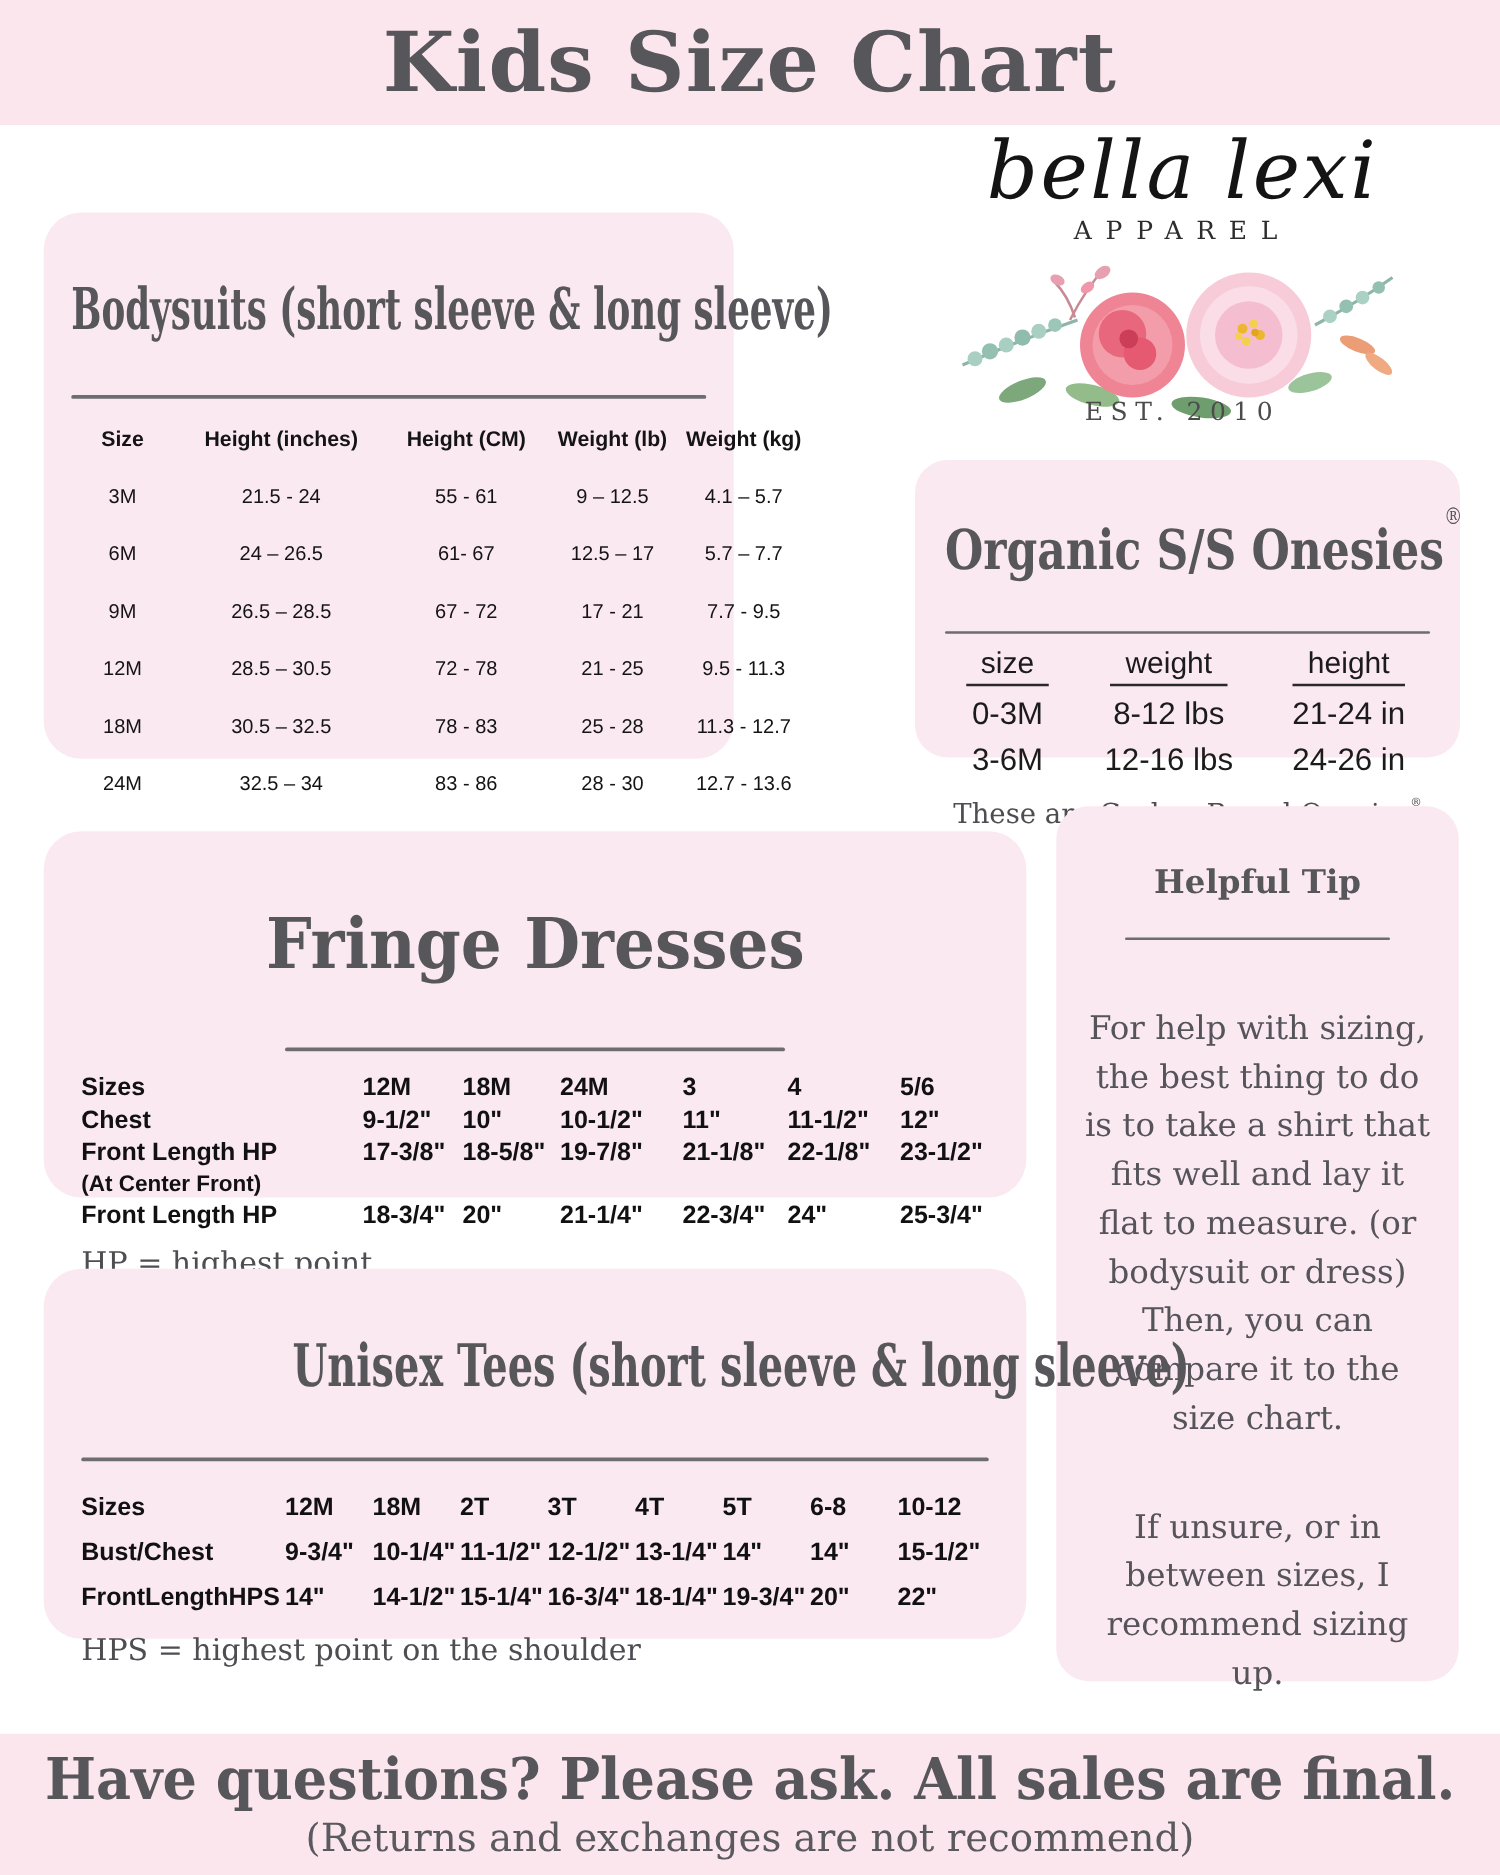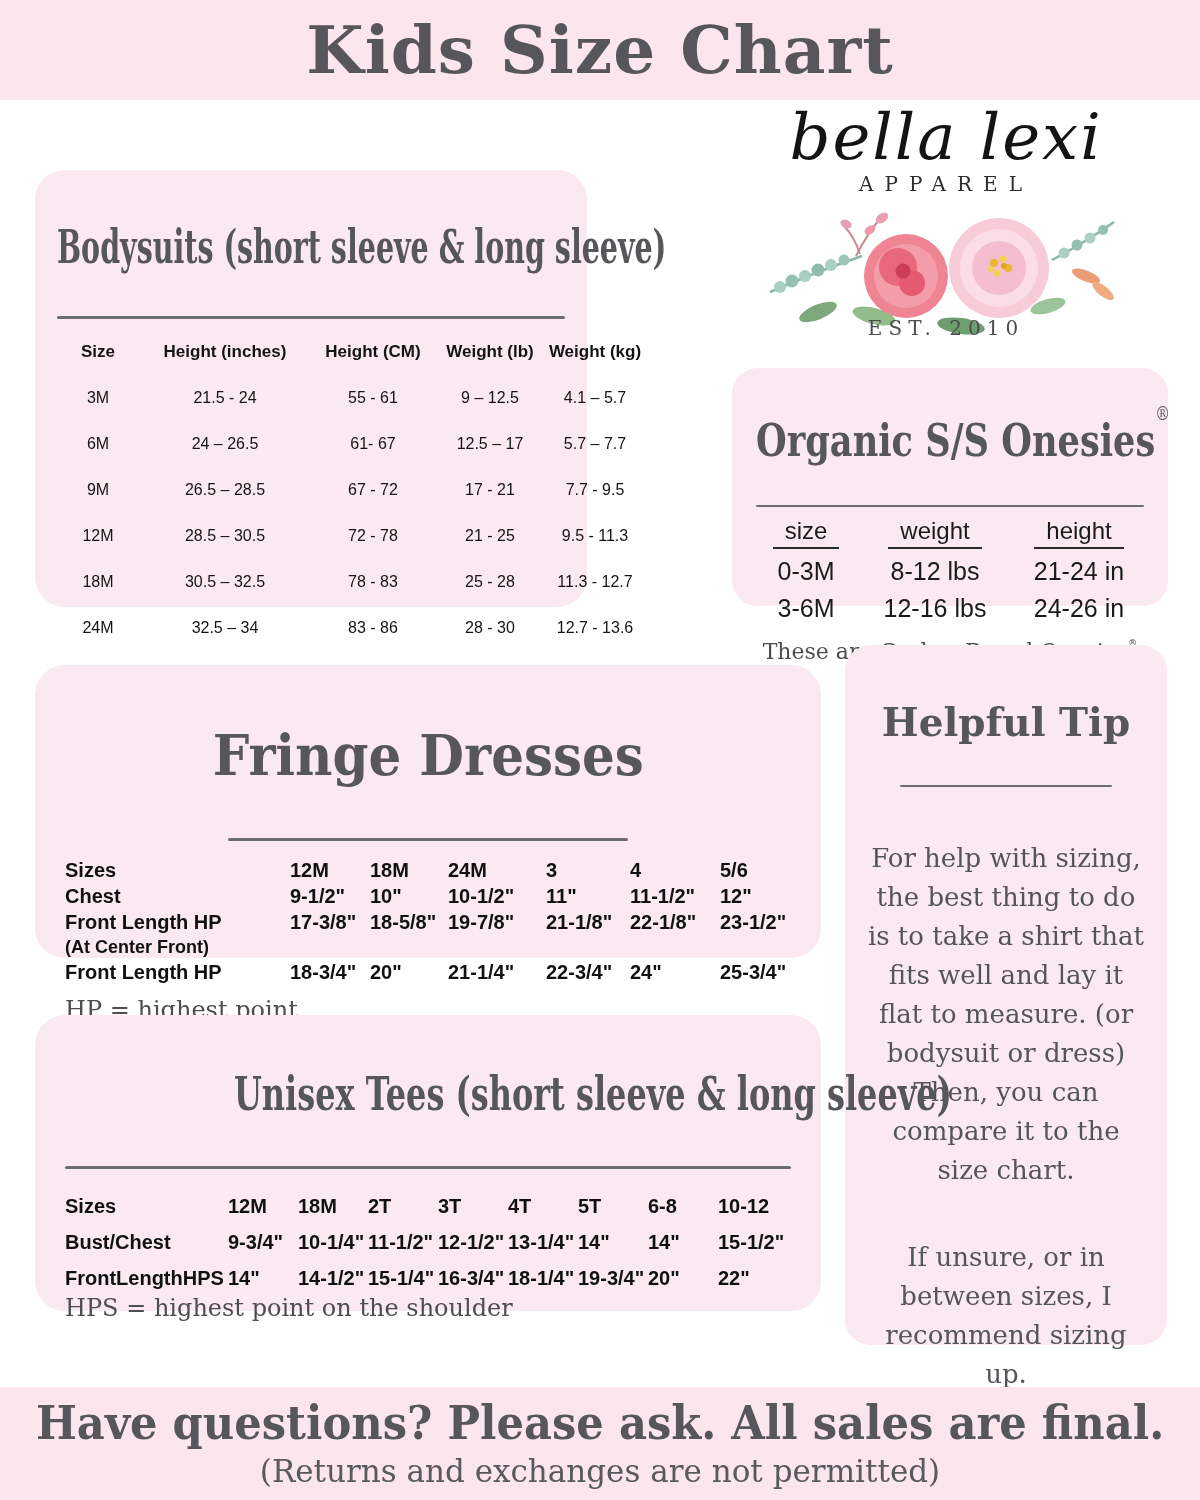--- a/index.html
+++ b/index.html
@@ -66,37 +66,37 @@
            align-items:center;}
   .fr-label{justify-self:start;}
   .fr-td{justify-self:start;}
   .fr-small{font-size:18px;grid-column:1 / -1;}
   .fr-note{font-family:"DejaVu Serif",serif;font-weight:400;font-size:24px;
            color:#4e4d51;margin-top:12px;}
 
   
   .tip{left:845px;top:645px;width:322px;height:700px;padding:26px 18px;border-radius:26px;
        text-align:center;}
-  .tip-title{font-size:39px;}
+  .tip-title{font-size:26px;}
   .tip-rule{width:212px;height:2px;margin:10px auto 0;}
   .tip p{font-family:"DejaVu Serif",serif;font-weight:400;font-size:26px;color:#55545a;
          line-height:1.5;margin:0;}
   .tip-p1{margin-top:52px !important;}
   .tip-p2{margin-top:48px !important;}
 
   
   .tees{left:35px;top:1015px;width:786px;height:296px;padding:16px 30px;}
   .tees-title{font-size:47px;transform:scaleX(.68);}
   .te-rule{margin-top:10px;}
   .te-grid{display:grid;grid-template-columns:163px repeat(8,70px);margin-top:26px;
            row-gap:13px;font-weight:700;color:#111;font-size:20px;align-items:center;}
   .te-label{justify-self:start;}
   .te-td{justify-self:start;}
   .te-note{font-family:"DejaVu Serif",serif;font-weight:400;font-size:24px;
-           color:#4e4d51;margin-top:4px;}
+           color:#4e4d51;margin-top:16px;}
 
   
   .footer-line1{font-size:46px;transform:scaleX(.94);}
   .footer-line2{font-size:31px;font-weight:400;margin-top:10px;color:#5a595d;}
 </style>
 </head>
 <body>
 
 <div class="page">
 
@@ -292,16 +292,16 @@
         <div class="te-td">18-1/4"</div>
         <div class="te-td">19-3/4"</div>
         <div class="te-td">20"</div>
         <div class="te-td">22"</div>
       </div>
     <div class="te-note">HPS = highest point on the shoulder</div>
   </section>
 
   <footer class="band bottom-band">
     <div class="slab footer-line1 cond">Have questions? Please ask. All sales are final.</div>
-    <div class="slab footer-line2">(Returns and exchanges are not permitted)</div>
+    <div class="slab footer-line2">(Returns and exchanges are not recommend)</div>
   </footer>
 
 </div>
 
 </body></html>

